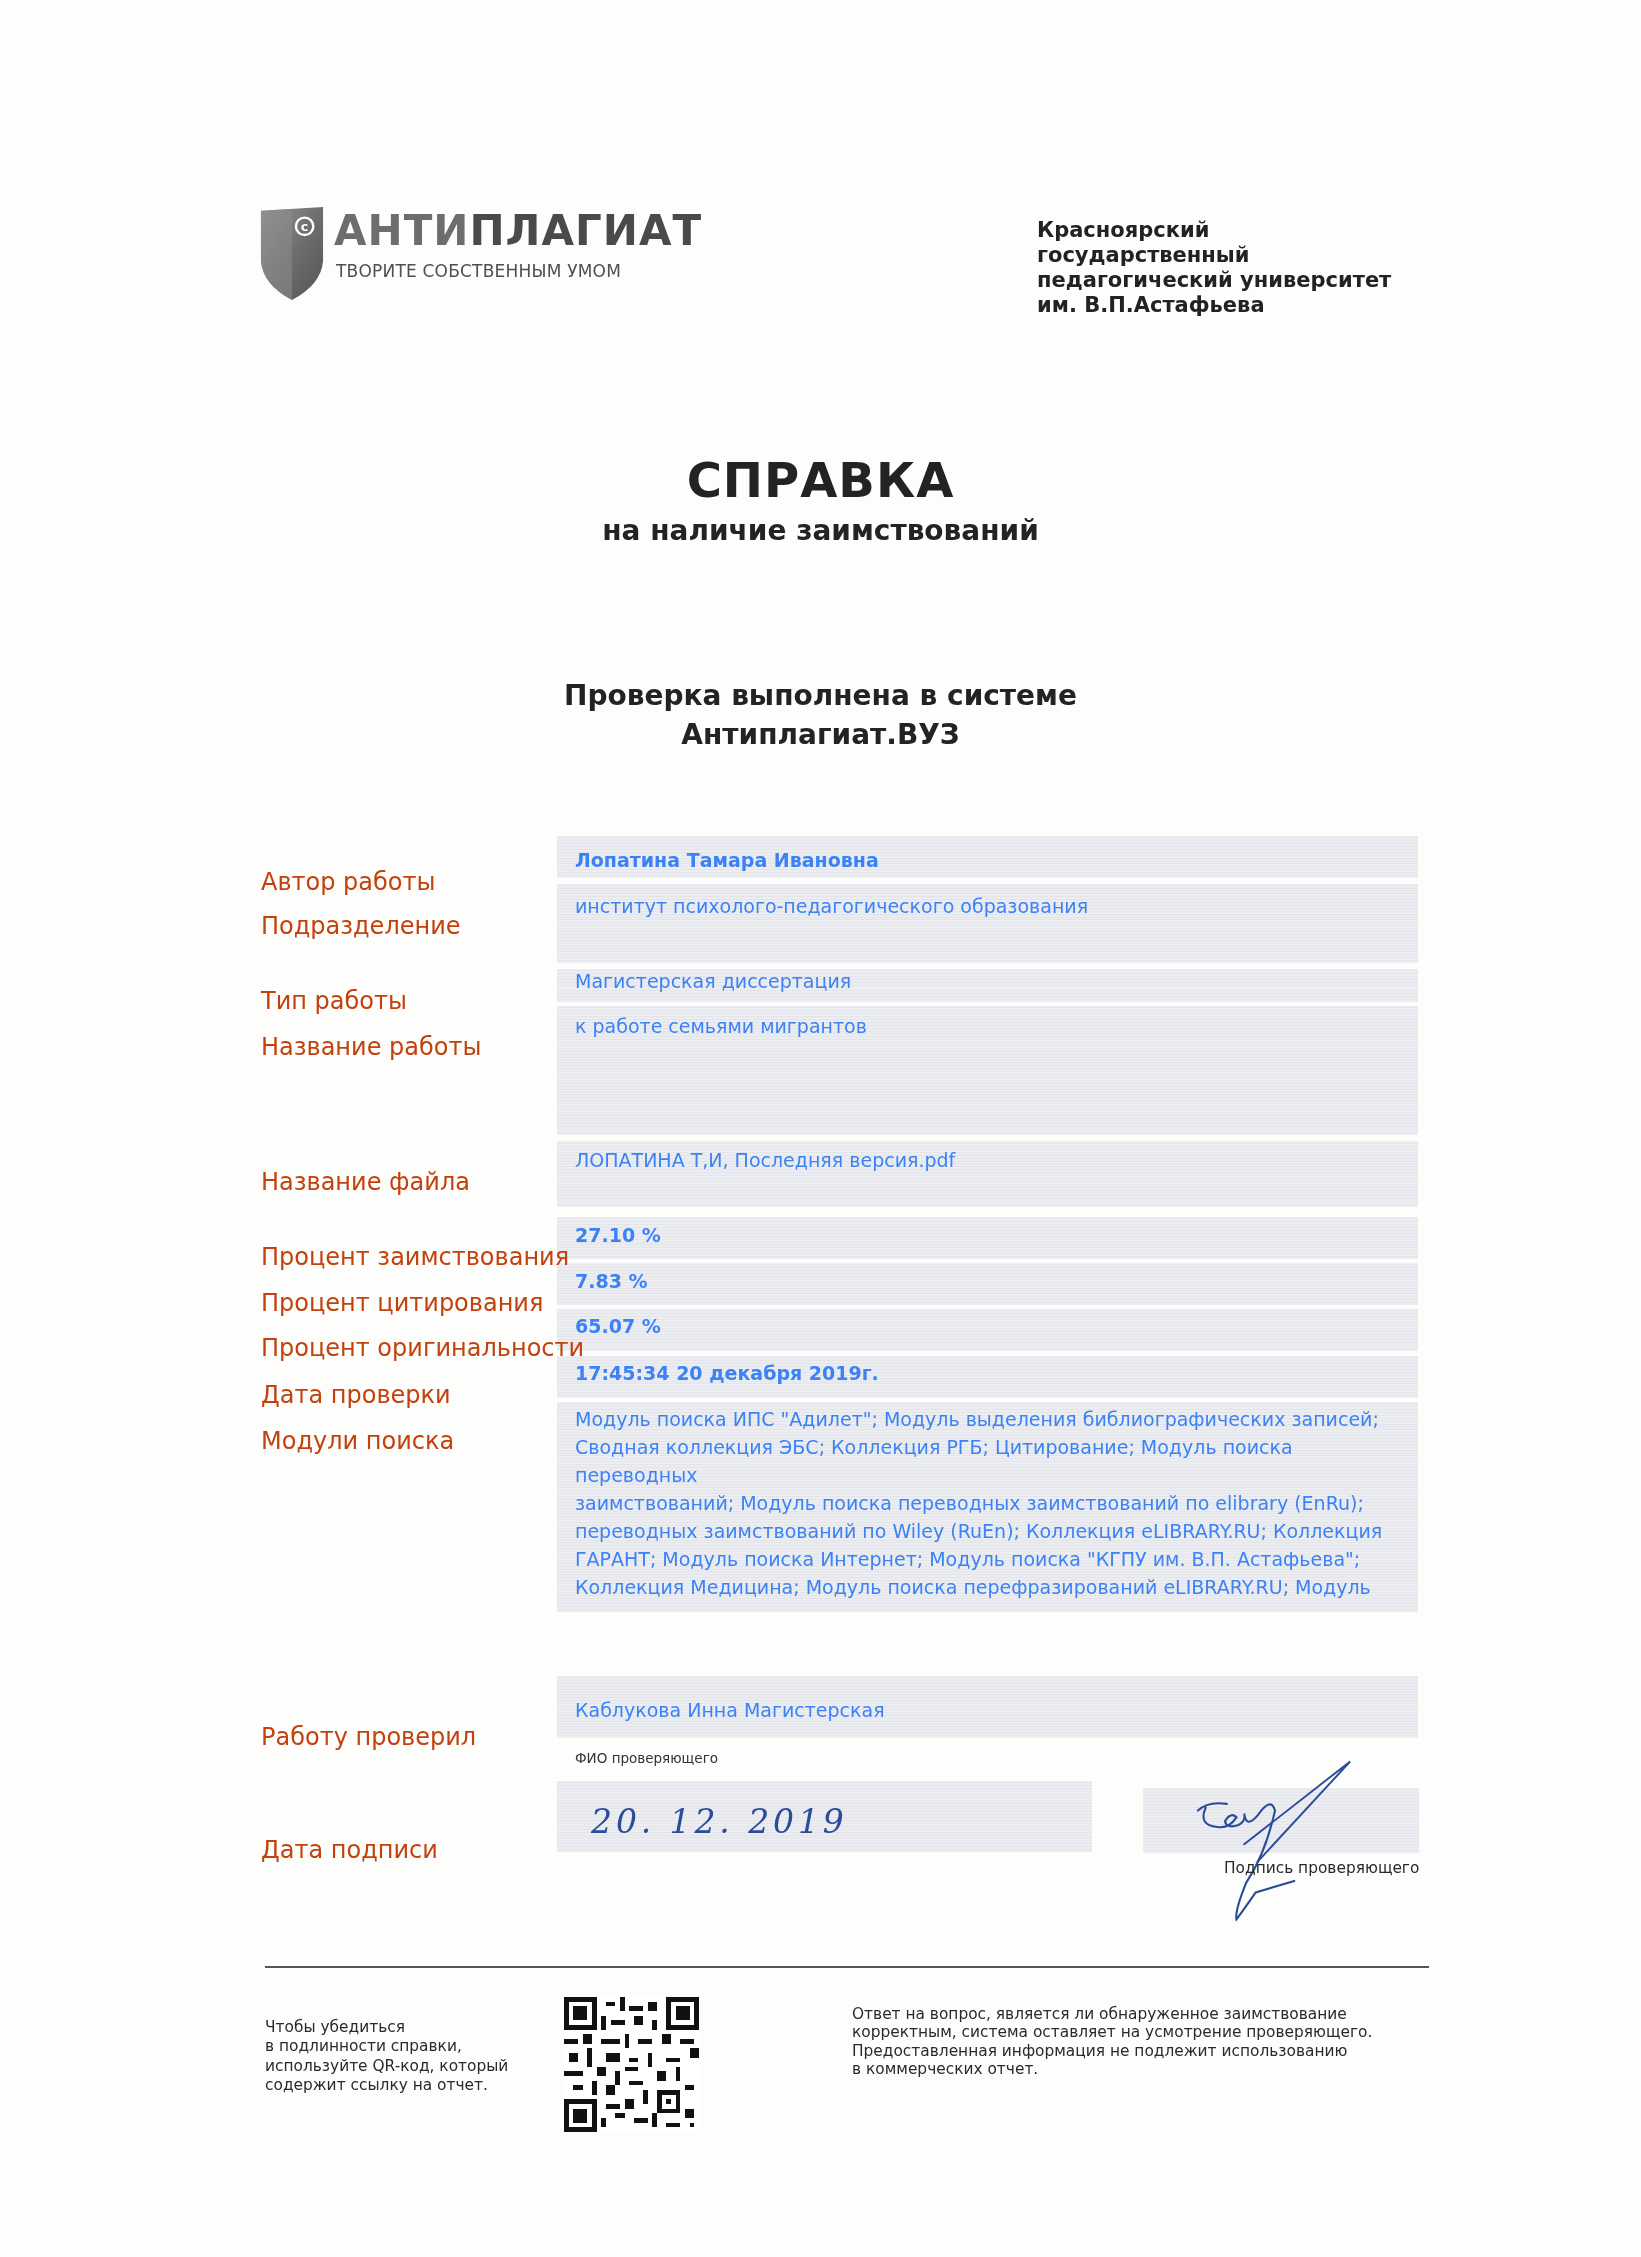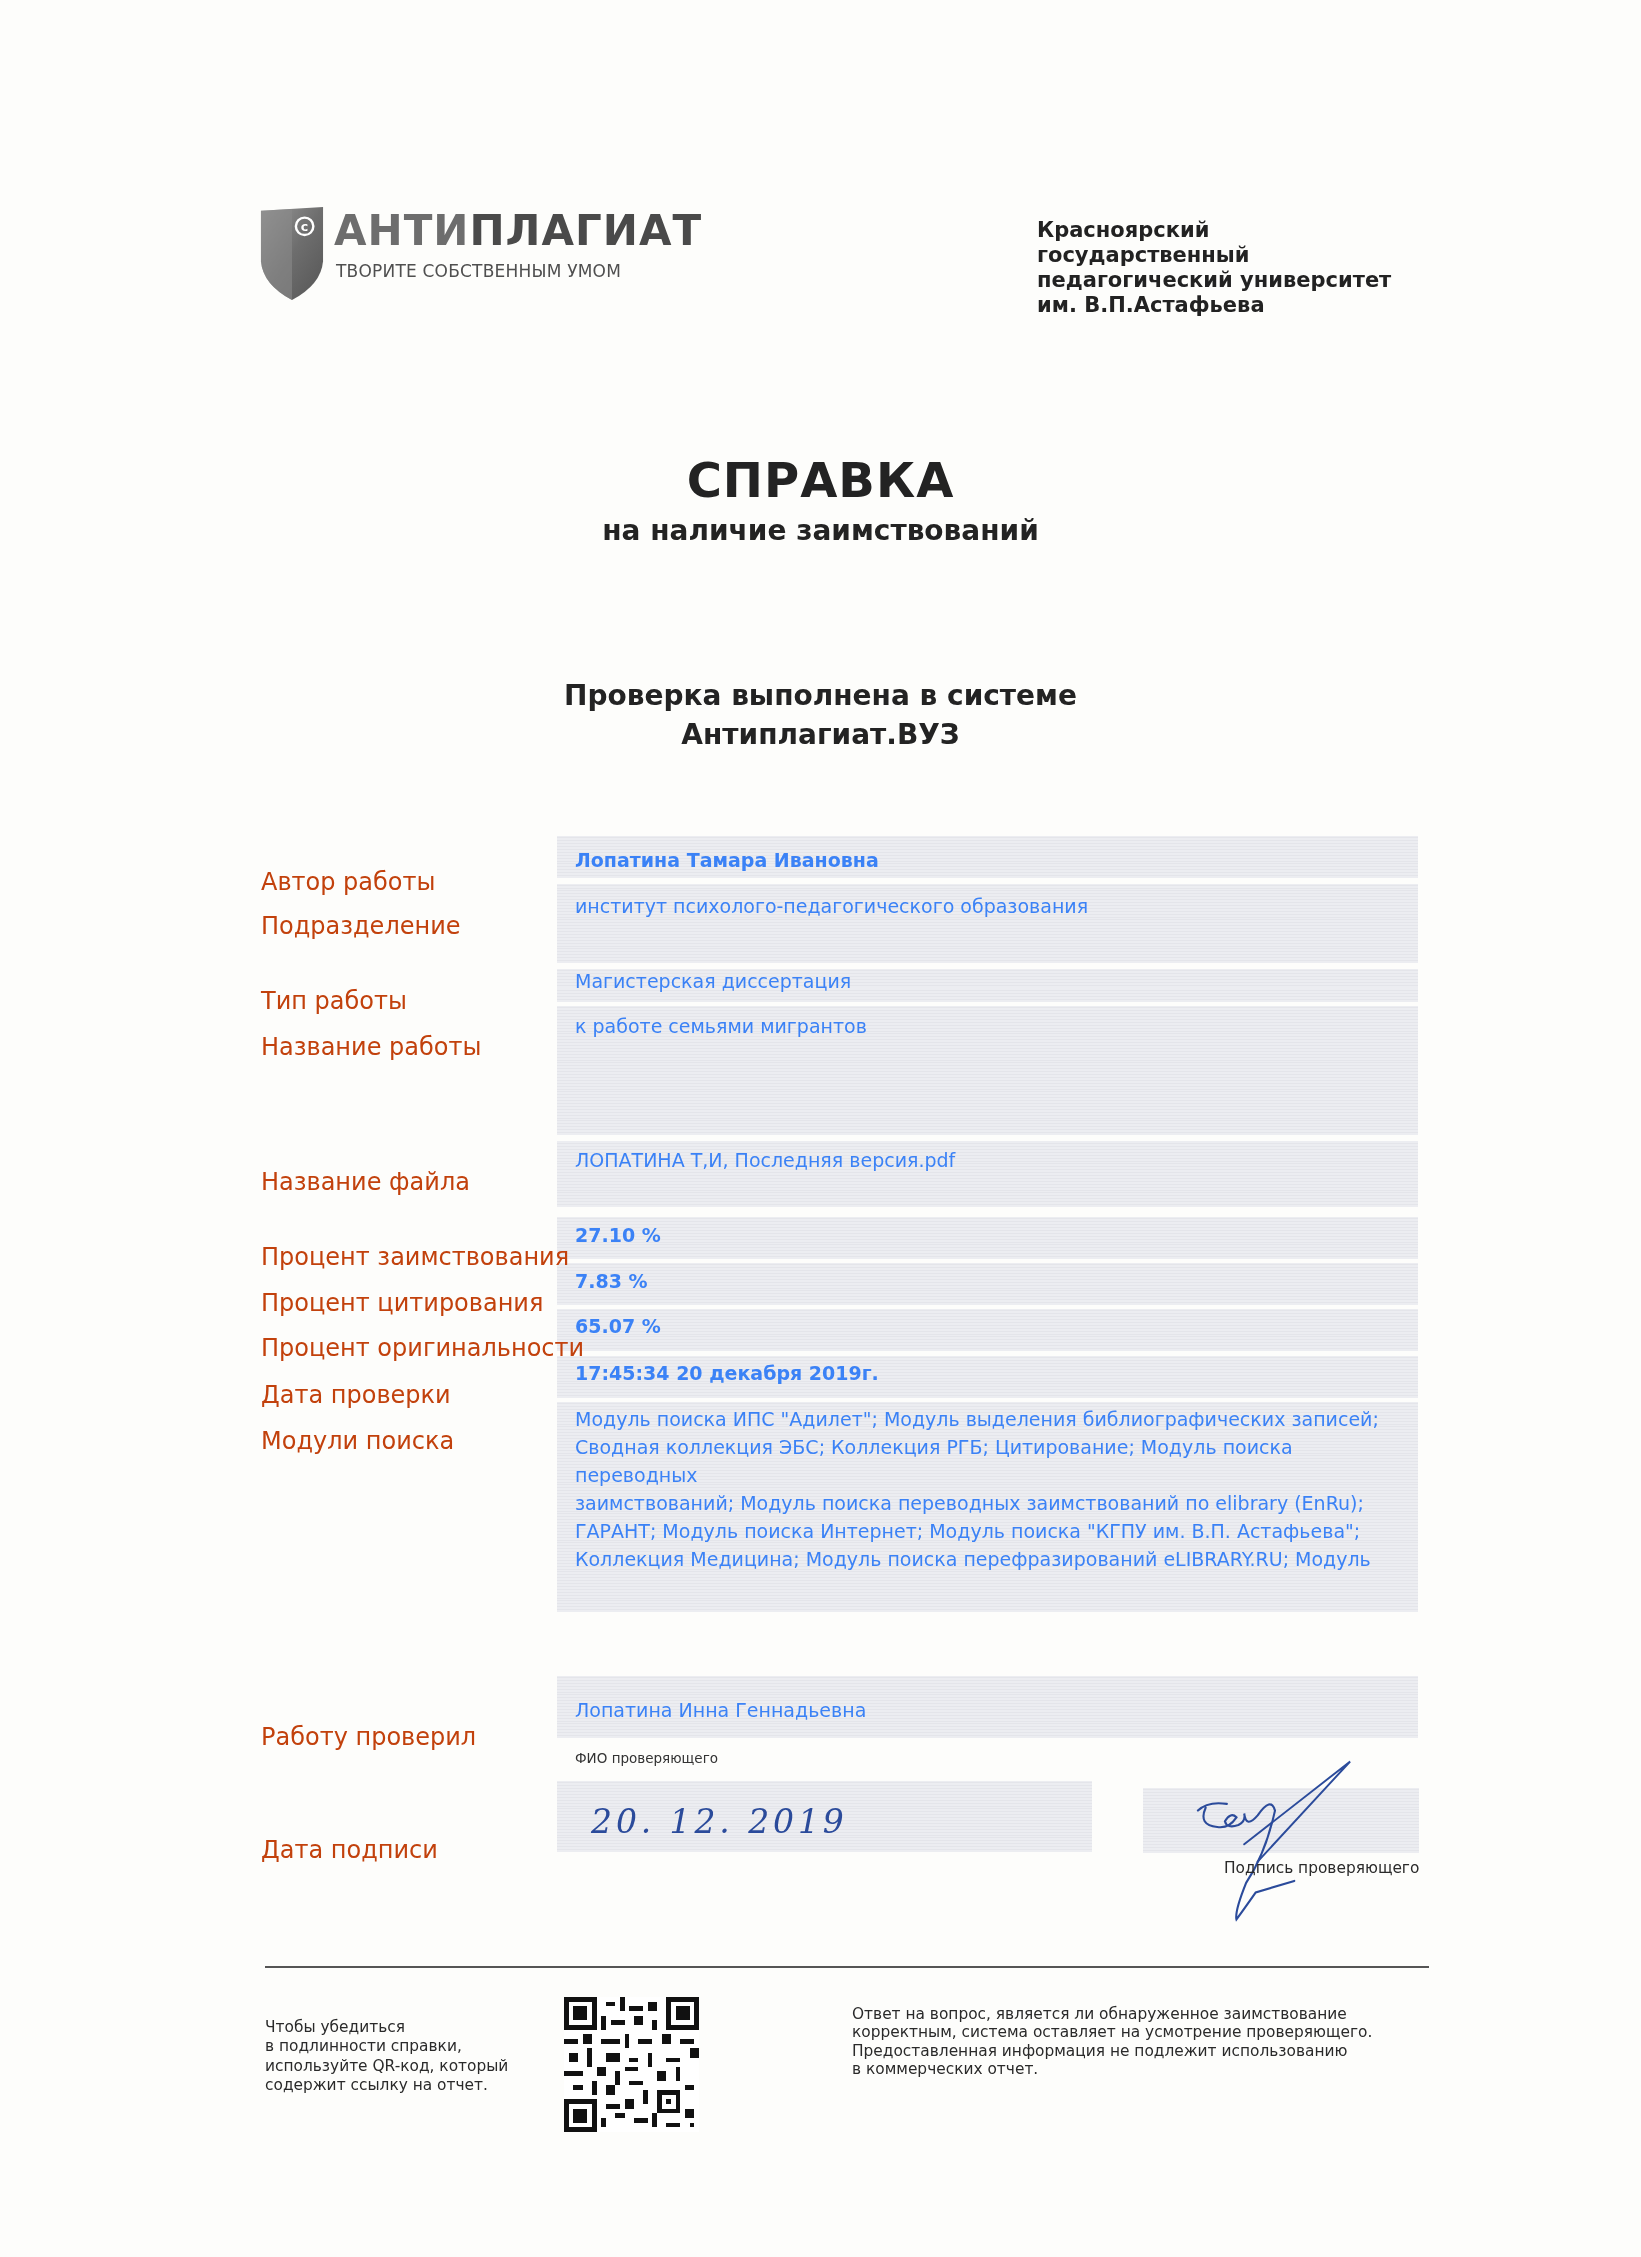--- a/index.html
+++ b/index.html
@@ -107,27 +107,28 @@
 </div>
 <div class="abs val" style="top:1146px;">ЛОПАТИНА Т,И, Последняя версия.pdf</div>
 <div class="abs val bold" style="top:1221px;">27.10 %</div>
 <div class="abs val bold" style="top:1267px;">7.83 %</div>
 <div class="abs val bold" style="top:1312px;">65.07 %</div>
 <div class="abs val bold" style="top:1359px;">17:45:34 20 декабря 2019г.</div>
 <div class="abs val modules" style="top:1405px;">
   <div>Модуль поиска ИПС "Адилет"; Модуль выделения библиографических записей;</div>
   <div>Сводная коллекция ЭБС; Коллекция РГБ; Цитирование; Модуль поиска переводных</div>
   <div>заимствований; Модуль поиска переводных заимствований по elibrary (EnRu);</div>
+  <div>переводных заимствований по Wiley (RuEn); Коллекция eLIBRARY.RU; Коллекция</div>
   <div>ГАРАНТ; Модуль поиска Интернет; Модуль поиска "КГПУ им. В.П. Астафьева";</div>
   <div>Коллекция Медицина; Модуль поиска перефразирований eLIBRARY.RU; Модуль</div>
 </div>
 
 <div class="abs fieldbox" style="top:1676px;height:62px;"></div>
 <div class="abs label" style="top:1707px;">Работу проверил</div>
-<div class="abs val" style="top:1696px;">Лопатина Инна Геннадьевна</div>
+<div class="abs val" style="top:1696px;">Каблукова Инна Магистерская</div>
 <div class="abs small-caption" style="left:575px;top:1750px;">ФИО проверяющего</div>
 
 <div class="abs fieldbox" style="left:557px;width:535px;top:1781px;height:71px;"></div>
 <div class="abs fieldbox" style="left:1143px;width:276px;top:1788px;height:65px;"></div>
 <div class="abs label" style="top:1820px;">Дата подписи</div>
 <div class="abs hand" style="left:591px;top:1802px;">20. 12. 2019</div>
 <svg class="abs" style="left:1188px;top:1748px;width:174px;height:183px;" viewBox="0 0 180 190">
   <path d="M10 65 Q20 55 40 58 M18 62 Q10 80 30 82 Q42 84 50 72 Q44 66 38 76 Q40 84 52 80 Q60 76 58 68 Q60 84 72 70 Q86 50 90 65 Q80 110 60 140 Q48 170 50 178 Q56 170 70 150 L110 138" fill="none" stroke="#2b4b9b" stroke-width="2.2" stroke-linecap="round"></path>
   <path d="M58 100 L168 14 L72 118" fill="none" stroke="#2b4b9b" stroke-width="2" stroke-linecap="round"></path>
 </svg>

